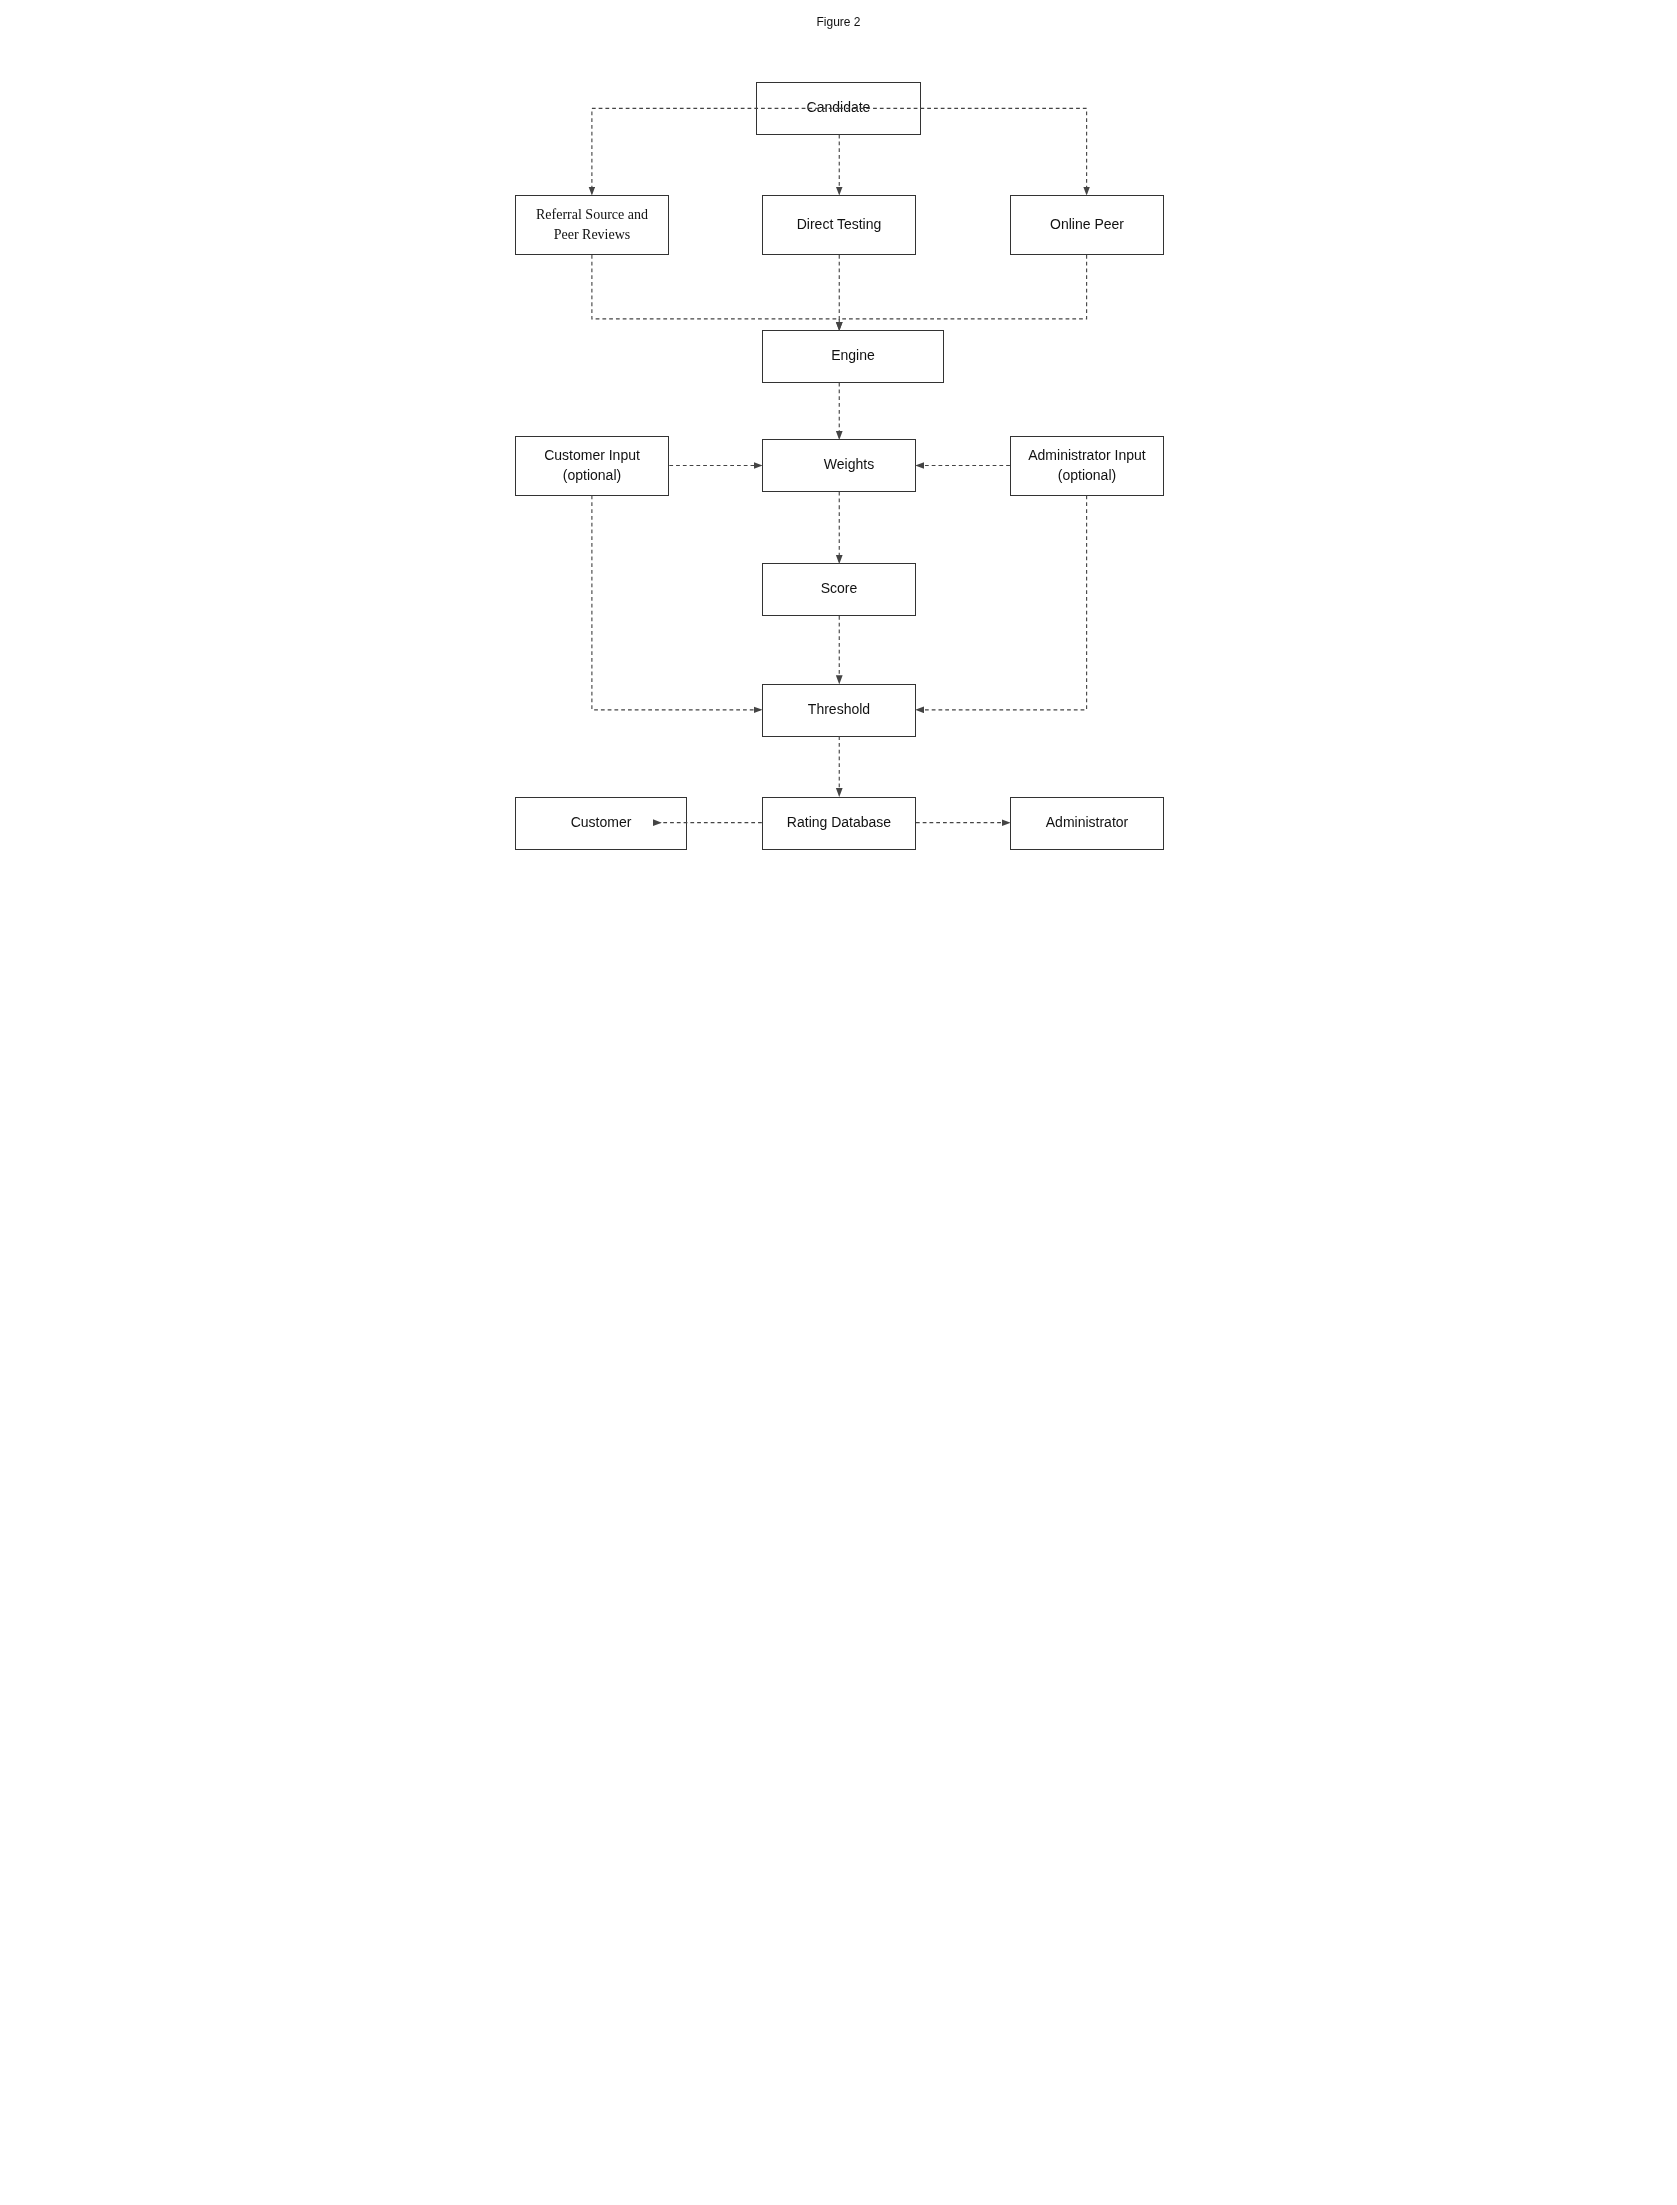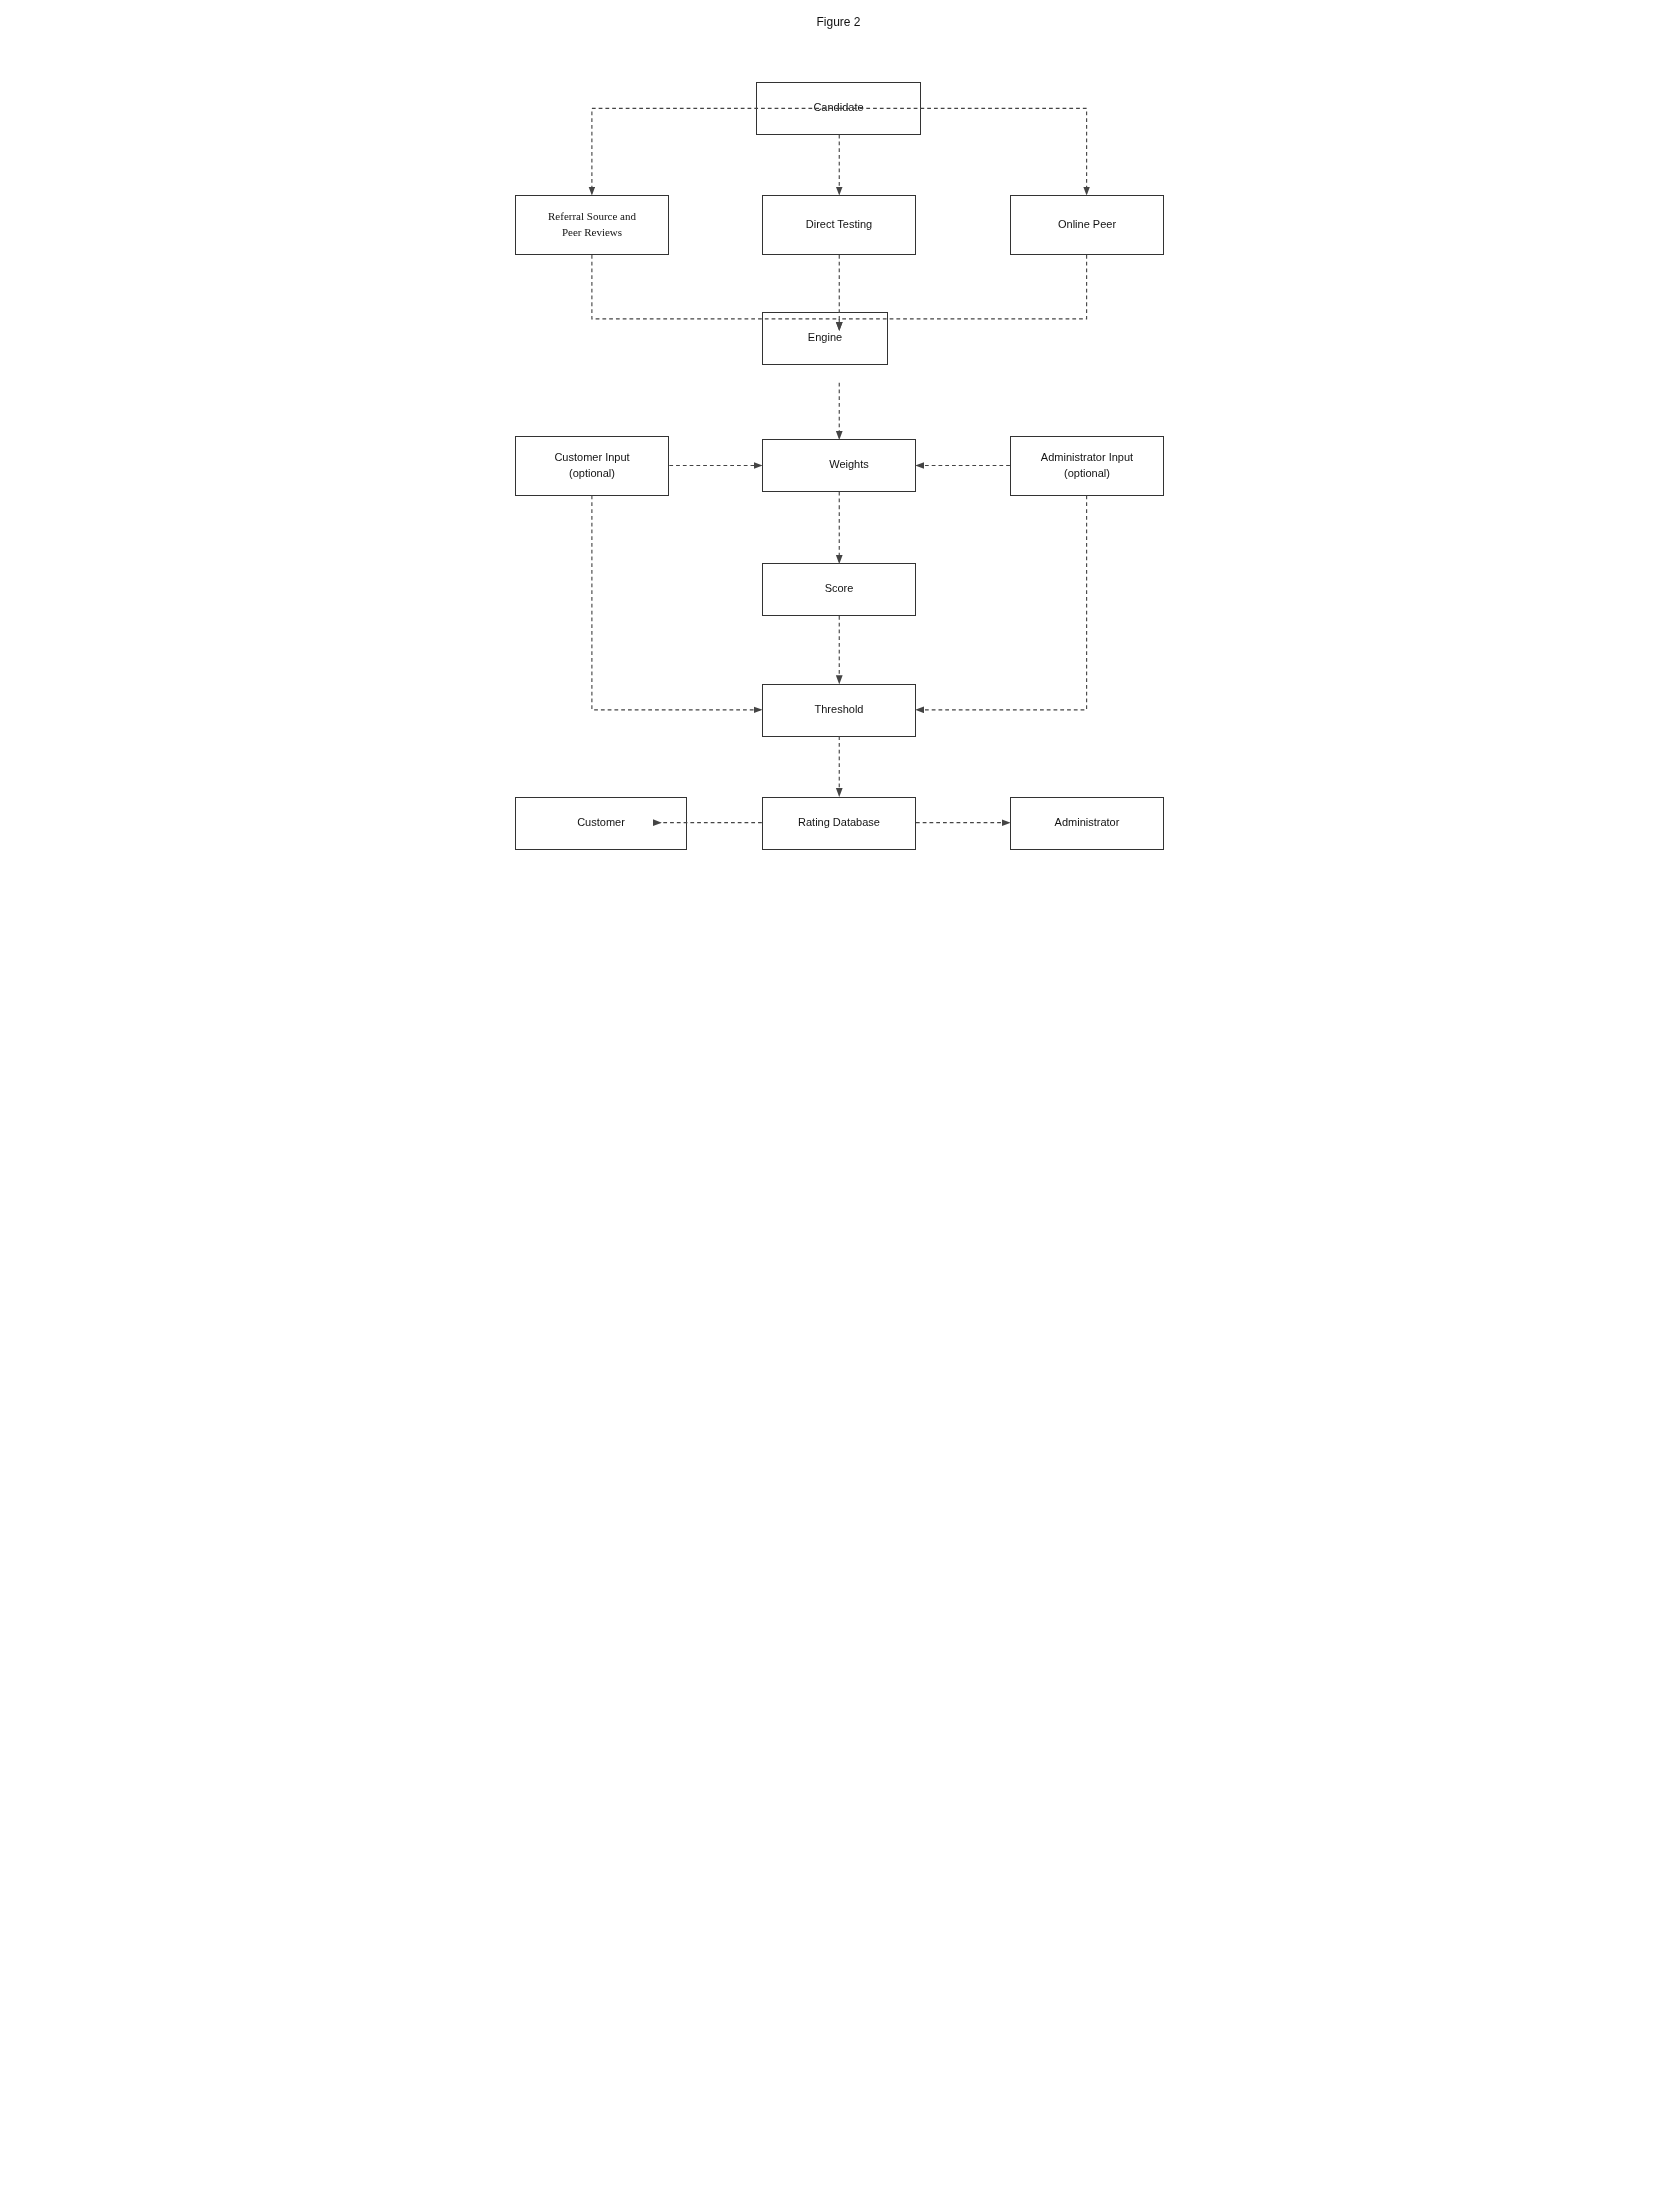--- a/index.html
+++ b/index.html
@@ -27,21 +27,21 @@
 
     
     .box {
       position: absolute;
       border: 1.1px solid #333;
       display: flex;
       align-items: center;
       justify-content: center;
       text-align: center;
       background: #fff;
-      font-size: 11px;
+      font-size: 14px;
       line-height: 1.4;
     }
 
     
     .diagram svg {
       position: absolute;
       top: 0; left: 0;
       width: 100%;
       height: 100%;
       overflow: visible;
@@ -65,21 +65,21 @@
   </div>
 
   <div class="box" style="width:154px; height:60px; left:262px; top:143px;">
     <span>Direct Testing</span>
   </div>
 
   <div class="box" style="width:154px; height:60px; left:510px; top:143px;">
     <span>Online Peer</span>
   </div>
 
-  <div class="box" style="width:126px; height:53px; left:262px; top:260px;">
+  <div class="box" style="width:182px; height:53px; left:262px; top:278px;">
     <span>Engine</span>
   </div>
 
   <div class="box" style="width:154px; height:60px; left:15px; top:384px;">
     <span style="white-space:pre-line;">Customer Input
 (optional)</span>
   </div>
 
   <div class="box" style="width:154px; height:53px; left:262px; top:387px;padding-left:20px;">
     <span>Weights</span>

